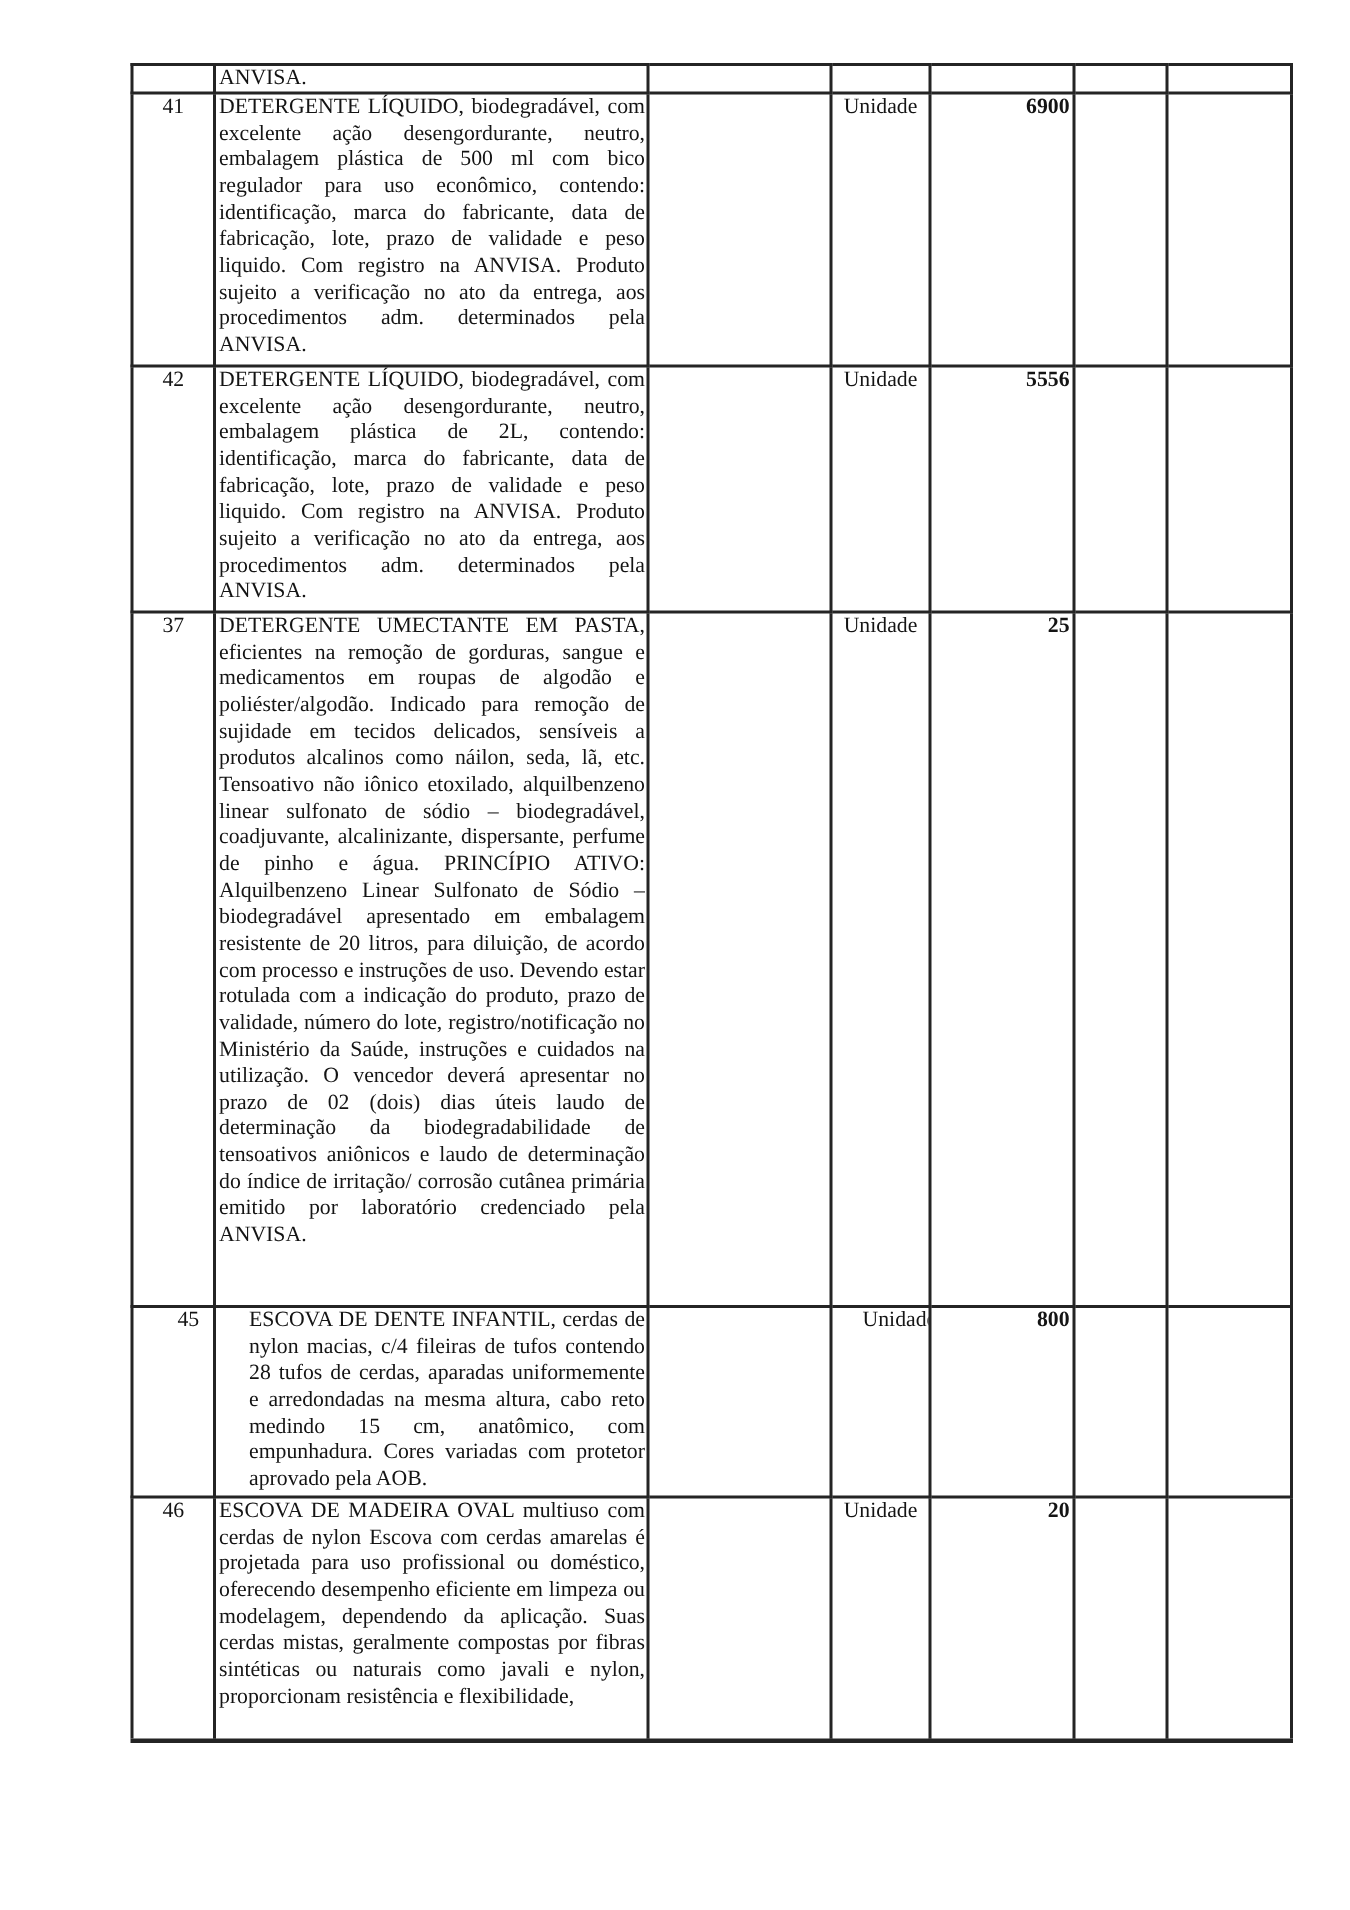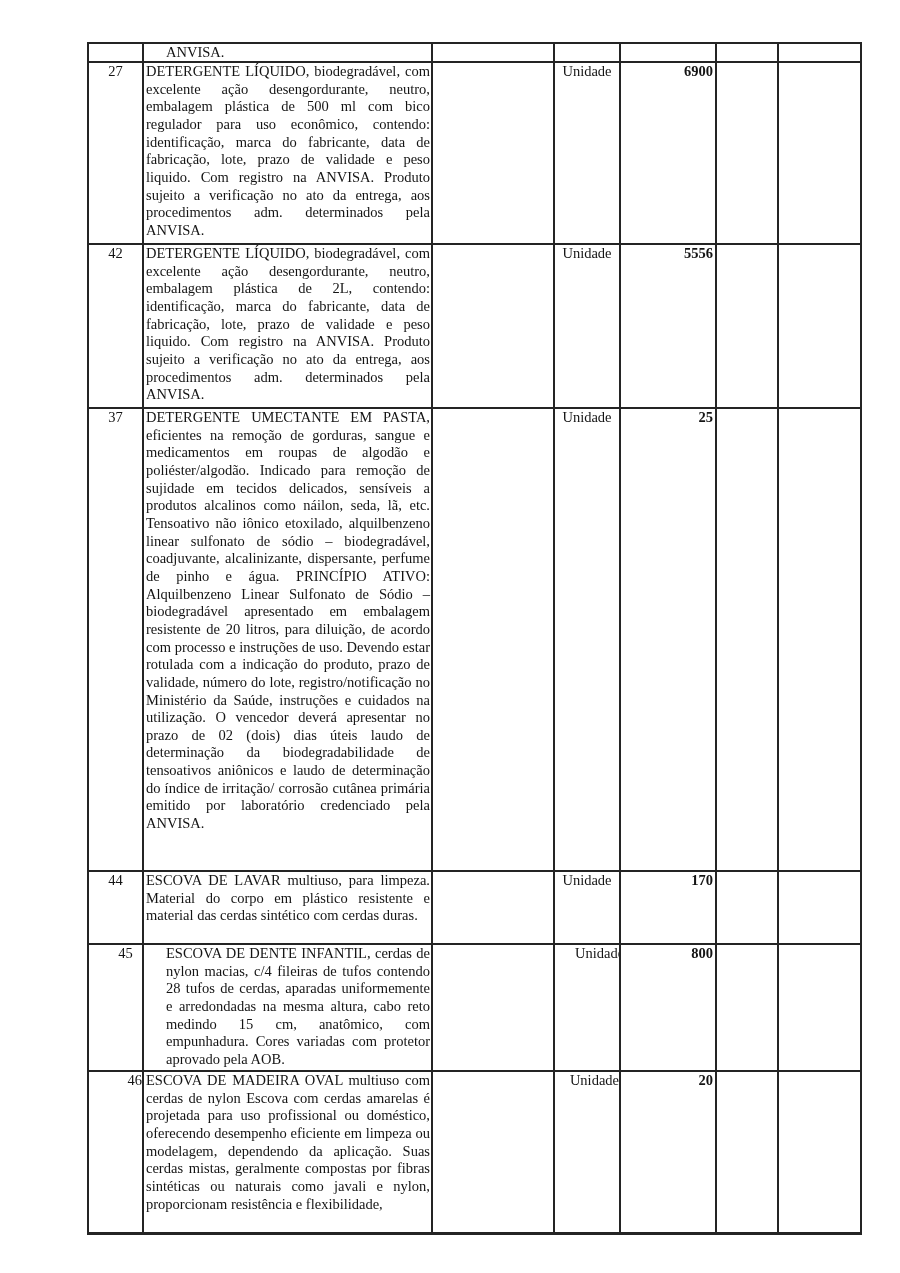--- a/index.html
+++ b/index.html
@@ -36,27 +36,27 @@
     border: 2px solid #242424;
     border-bottom-width: 3px;
   }
   td.c-item   { text-align: center; }
   td.c-desc   { text-align: justify; }
   td.c-unit   { text-align: center; }
   td.c-qty    { text-align: right; }
   .desc-box   { padding: 0 1px 0 2px; overflow: hidden; text-align: justify; }
   .qty-box    { padding-right: 2px; font-weight: bold; }
   
-  tr.r0 td { height: 17px; padding-left: 20px; }  tr.r0 .desc-box { height: 16px; line-height: 16px; }
+  tr.r0 td { height: 17px; }  tr.r0 .desc-box { height: 16px; line-height: 16px; }
   tr.r1 td { height: 180px; } tr.r1 .desc-box { height: 178px; }
   tr.r2 td { height: 162px; } tr.r2 .desc-box { height: 160px; }
   tr.r3 td { height: 461px; } tr.r3 .desc-box { height: 459px; }
   tr.r4 td { height: 71px; }  tr.r4 .desc-box { height: 69px; }
   tr.r5 td { height: 125px; padding-left: 20px; } tr.r5 .desc-box { height: 123px; }
-  tr.r6 td { height: 160px; text-align: right; } tr.r6 .desc-box { height: 158px; }
+  tr.r6 td { height: 160px; } tr.r6 .desc-box { height: 158px; }
 </style>
 </head>
 <body>
 
 <div class="page">
   <table class="items">
     <colgroup>
       <col style="width:55px">
       <col style="width:289px">
       <col style="width:122px">
@@ -73,21 +73,21 @@
           </td>
         <td></td>
         <td class="c-unit"></td>
         <td class="c-qty">
             <div class="qty-box"></div>
           </td>
         <td></td>
         <td></td>
       </tr>
       <tr class="r1">
-        <td class="c-item">27</td>
+        <td class="c-item">41</td>
         <td class="c-desc">
             <div class="desc-box">DETERGENTE LÍQUIDO, biodegradável, com excelente ação desengordurante, neutro, embalagem plástica de 500 ml com bico regulador para uso econômico, contendo: identificação, marca do fabricante, data de fabricação, lote, prazo de validade e peso liquido. Com registro na ANVISA. Produto sujeito a verificação no ato da entrega, aos procedimentos adm. determinados pela ANVISA.</div>
           </td>
         <td></td>
         <td class="c-unit">Unidade</td>
         <td class="c-qty">
             <div class="qty-box">6900</div>
           </td>
         <td></td>
         <td></td>
@@ -111,33 +111,20 @@
             <div class="desc-box">DETERGENTE UMECTANTE EM PASTA, eficientes na remoção de gorduras, sangue e medicamentos em roupas de algodão e poliéster/algodão. Indicado para remoção de sujidade em tecidos delicados, sensíveis a produtos alcalinos como náilon, seda, lã, etc. Tensoativo não iônico etoxilado, alquilbenzeno linear sulfonato de sódio – biodegradável, coadjuvante, alcalinizante, dispersante, perfume de pinho e água. PRINCÍPIO ATIVO: Alquilbenzeno Linear Sulfonato de Sódio – biodegradável apresentado em embalagem resistente de 20 litros, para diluição, de acordo com processo e instruções de uso. Devendo estar rotulada com a indicação do produto, prazo de validade, número do lote, registro/notificação no Ministério da Saúde, instruções e cuidados na utilização. O vencedor deverá apresentar no prazo de 02 (dois) dias úteis laudo de determinação da biodegradabilidade de tensoativos aniônicos e laudo de determinação do índice de irritação/ corrosão cutânea primária emitido por laboratório credenciado pela ANVISA.</div>
           </td>
         <td></td>
         <td class="c-unit">Unidade</td>
         <td class="c-qty">
             <div class="qty-box">25</div>
           </td>
         <td></td>
         <td></td>
       </tr>
-      <tr class="r4">
-        <td class="c-item">44</td>
-        <td class="c-desc">
-            <div class="desc-box">ESCOVA DE LAVAR multiuso, para limpeza. Material do corpo em plástico resistente e material das cerdas sintético com cerdas duras.</div>
-          </td>
-        <td></td>
-        <td class="c-unit">Unidade</td>
-        <td class="c-qty">
-            <div class="qty-box">170</div>
-          </td>
-        <td></td>
-        <td></td>
-      </tr>
       <tr class="r5">
         <td class="c-item">45</td>
         <td class="c-desc">
             <div class="desc-box">ESCOVA DE DENTE INFANTIL, cerdas de nylon macias, c/4 fileiras de tufos contendo 28 tufos de cerdas, aparadas uniformemente e arredondadas na mesma altura, cabo reto medindo 15 cm, anatômico, com empunhadura. Cores variadas com protetor aprovado pela AOB.</div>
           </td>
         <td></td>
         <td class="c-unit">Unidade</td>
         <td class="c-qty">
             <div class="qty-box">800</div>
           </td>

